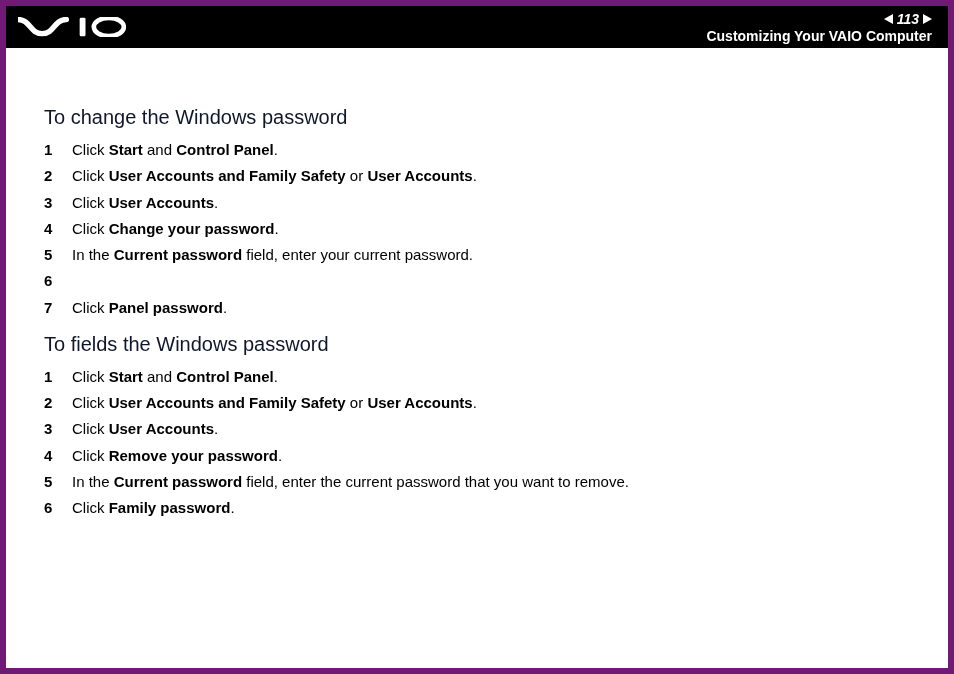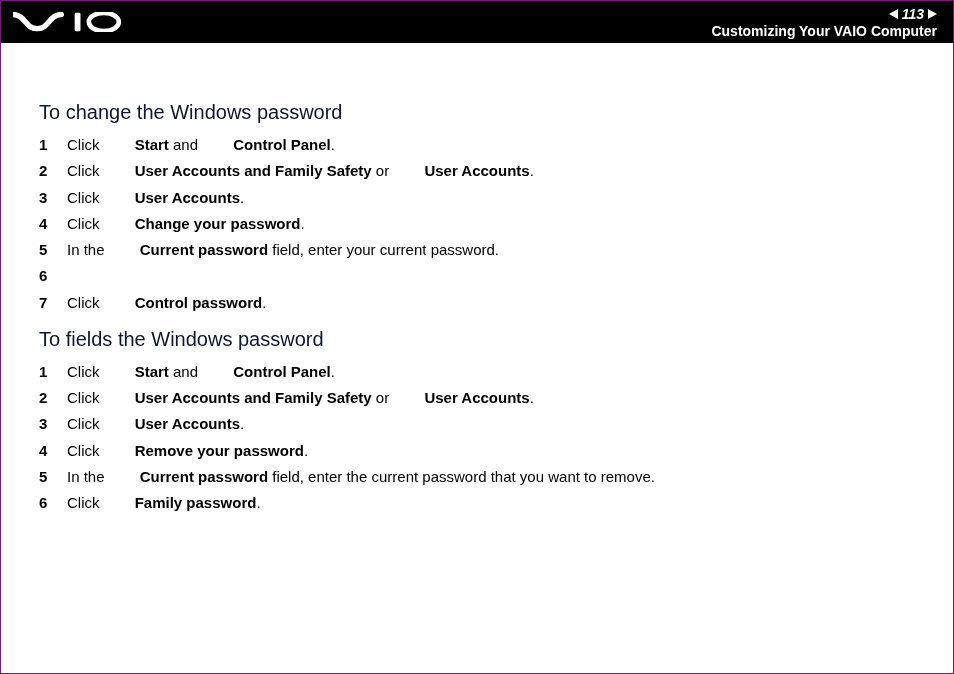--- a/index.html
+++ b/index.html
@@ -1,33 +1,33 @@
 <!DOCTYPE html>
 <html><head>
 <meta charset="utf-8">
 <style>
   * { box-sizing: border-box; }
   body { margin: 0; padding: 0; font-family: Helvetica, Arial, sans-serif; background: #fff; width: 954px; }
-  .page { width: 954px; height: 674px; border: 1px solid #701a75; position: relative; background: #fff; }
+  .page { width: 954px; height: 674px; border: 6px solid #701a75; position: relative; background: #fff; }
   .header { background: #000; color: #fff; height: 42px; display: flex; align-items: center; justify-content: space-between; padding: 0 16px 0 12px; }
   .vaio-logo { display: flex; align-items: center; }
   .vaio-logo svg { height: 20px; width: auto; fill: #fff; }
   .header-right { text-align: right; }
   .page-nav { display: flex; align-items: center; justify-content: flex-end; font-weight: bold; font-style: italic; font-size: 14px; gap: 4px; }
   .page-nav .tri { width: 0; height: 0; }
   .tri-left { border-top: 5px solid transparent; border-bottom: 5px solid transparent; border-right: 9px solid #fff; }
   .tri-right { border-top: 5px solid transparent; border-bottom: 5px solid transparent; border-left: 9px solid #fff; }
   .section-label { font-weight: bold; font-size: 14px; margin-top: 1px; }
   .content { padding: 50px 30px 20px 38px; }
   h1 { color: #3333cc; font-weight: 400; font-size: 26px; margin: 0 0 10px 0; letter-spacing: 0.2px; }
   h2 { color: #0f172a; font-weight: 400; font-size: 20px; margin: 8px 0 8px 0; }
   ol { list-style: none; padding: 0; margin: 0 0 12px 0; }
   ol li { font-size: 15px; line-height: 1.75; display: flex; }
   .num { font-weight: bold; width: 28px; flex-shrink: 0; }
-  .step-text b { font-weight: bold; margin-left: 31px; }
+  .step-text b { font-weight: bold; }
 </style>
 </head>
 <body>
 
 <div class="page">
   <div class="header">
     <div class="vaio-logo">
       <svg viewBox="0 0 260 48" xmlns="http://www.w3.org/2000/svg">
         <path d="M0 6 C30 6 28 40 58 40 C88 40 86 6 116 6" stroke="#fff" stroke-width="13" fill="none" stroke-linecap="round"></path>
         <rect x="148" y="2" width="14" height="44" rx="3"></rect>
@@ -66,21 +66,21 @@
           </li>
           <li>
             <span class="num">5</span>
             <span class="step-text">In the <b>Current password</b> field, enter your current password.</span>
           </li>
           <li>
             <span class="num">6</span>
           </li>
           <li>
             <span class="num">7</span>
-            <span class="step-text">Click <b>Control password</b>.</span>
+            <span class="step-text">Click <b>Panel password</b>.</span>
           </li>
         </ol>
         <h2>To fields the Windows password</h2>
         <ol>
           <li>
             <span class="num">1</span>
             <span class="step-text">Click <b>Start</b> and <b>Control Panel</b>.</span>
           </li>
           <li>
             <span class="num">2</span>

